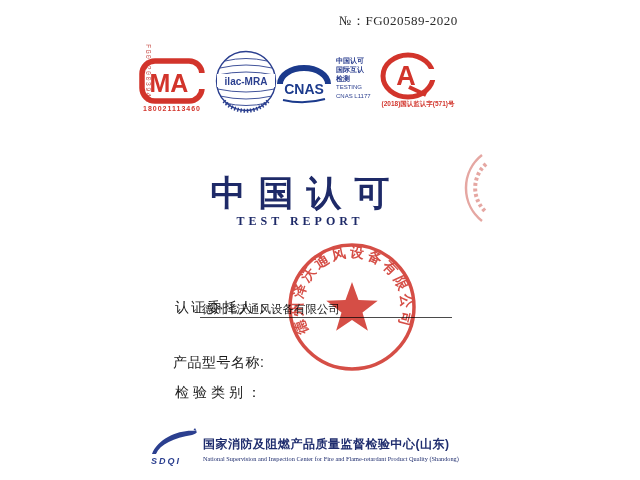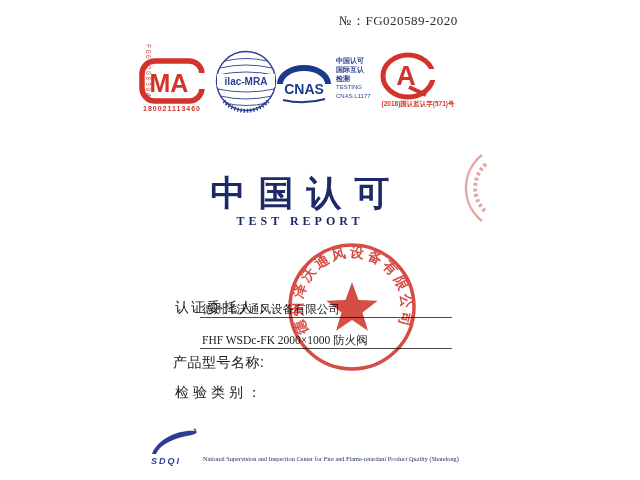--- a/index.html
+++ b/index.html
@@ -110,37 +110,35 @@
     <path d="M33 3 A42 42 0 0 0 33 69" fill="none" stroke="#dd8a84" stroke-width="2.5"></path>
     <path d="M37 12 A32 32 0 0 0 37 60" fill="none" stroke="#dd8a84" stroke-width="4" stroke-dasharray="3,2.5"></path>
   </svg>
 
   <div class="abs field-label ls2" id="f1-label">认证委托人：</div>
   <div class="abs field-line" id="f1-line">
     <span class="field-value">德州泽沃通风设备有限公司</span>
   </div>
 
   <div class="abs field-label ls0" id="f2-label">产品型号名称:</div>
-  <div class="abs field-line" id="f2-line">
-    <span class="field-value">FHF WSDc-FK 2000×1000 防火阀</span>
-  </div>
 
   <div class="abs field-label ls4" id="f3-label">检验类别：</div>
 
   <svg class="abs" id="main-stamp" width="134" height="134" viewBox="0 0 134 134">
     <circle cx="67" cy="67" r="62" fill="none" stroke="#d0352c" stroke-width="3.5"></circle>
     <polygon points="67,42 73.5,60.1 92.7,60.7 77.5,72.4 82.9,90.8 67,80 51.1,90.8 56.5,72.4 41.3,60.7 60.5,60.1" fill="#d0352c"></polygon>
     <defs>
       <path id="seal-arc" d="M26 95.7 A50 50 0 1 1 108 95.7" fill="none"></path>
     </defs>
     <text font-size="14" font-weight="bold" fill="#d0352c" letter-spacing="3" font-family="Liberation Sans, sans-serif">
       <textPath href="#seal-arc" startOffset="2%">德州泽沃通风设备有限公司</textPath>
     </text>
   </svg>
 
   <svg class="abs" style="left:146px;top:426px" width="54" height="40" viewBox="0 0 54 40">
     <path d="M6 28 C12 12 34 3 50 5 C52 6 50 8 46 9 C28 12 14 18 10 28 Z" fill="#2b3f8f"></path>
     <path d="M49 2 l1.5 3 -3 -1 z" fill="#2b3f8f"></path>
     <text x="5" y="38" font-size="9" font-style="italic" font-weight="bold" fill="#2b3f8f" letter-spacing="2" font-family="Liberation Sans, sans-serif">SDQI</text>
   </svg>
+  <div class="abs" id="footer-org-zh">国家消防及阻燃产品质量监督检验中心(山东)</div>
   <div class="abs" id="footer-org-en">National Supervision and Inspection Center for Fire and Flame-retardant Product Quality (Shandong)</div>
 
 </div>
 
 </body></html>

